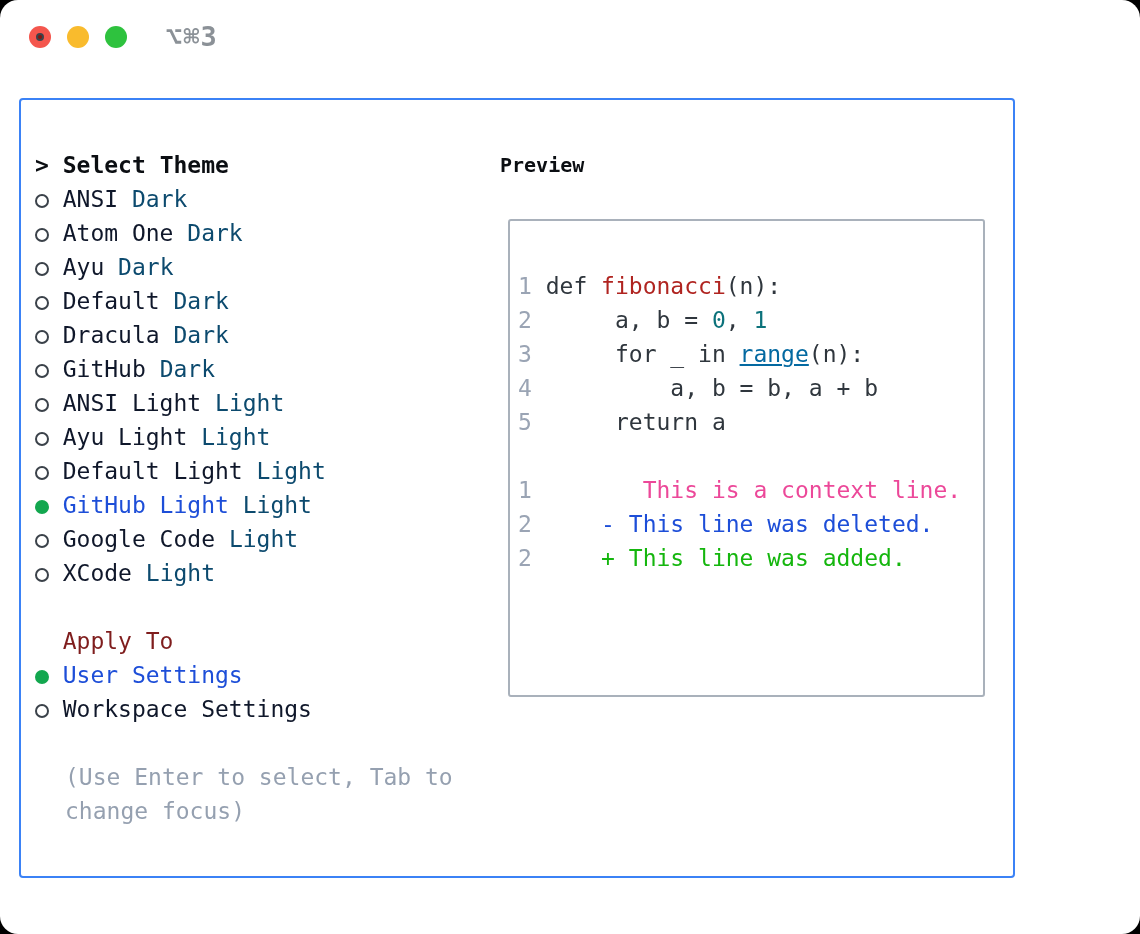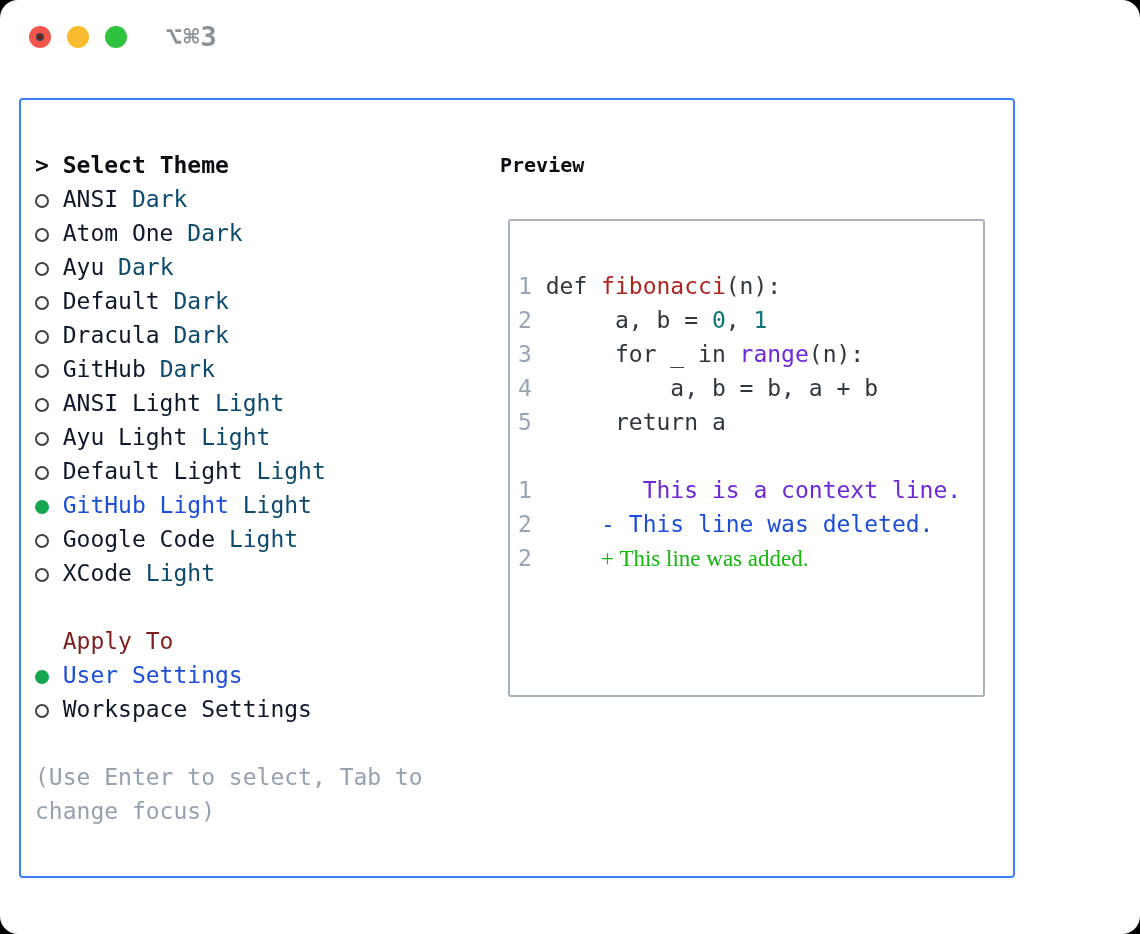--- a/index.html
+++ b/index.html
@@ -35,42 +35,42 @@
   .hdr2{color:#7f1d1d;}
   .bullet{display:inline-block;width:27.7px;}
   .dot{
     display:inline-block;width:14px;height:14px;box-sizing:border-box;
     border:2px solid #3b424a;border-radius:50%;vertical-align:-1px;background:transparent;
   }
   .sel .dot{background:#13a74f;border-color:#13a74f;}
   .t-name{color:#0f172a;}
   .sel .t-name{color:#1d4ed8;}
   .t-var{color:#0c4a6e;}
-  .help{color:#95a0b0;}
+  .help{color:#95a0b0;margin-left:30px;}
   
   .preview-label{
     position:absolute;left:479px;top:48px;height:34px;line-height:34px;
     font-size:20px;font-weight:bold;color:#0b0e12;white-space:pre;
   }
   .pbox{
     position:absolute;left:487px;top:101px;width:477px;height:478px;
     border:2px solid #a9b1bb;border-radius:3px;box-sizing:border-box;background:#fff;margin-top:18px;
   }
   .codeblock{
     position:absolute;left:8px;top:48px;
     font-size:23px;line-height:34px;white-space:pre;
   }
   .ln{color:#9aa4b4;}
   .codec{color:#2f363d;}
   .fn{color:#b02420;}
   .numlit{color:#0c727b;}
-  .call{color:#6d28d9;}
-  .ctx{color:#6d28d9;}
+  .call{color:#0369a1;text-decoration:underline;}
+  .ctx{color:#ec4899;}
   .del{color:#1d4ed8;}
-  .add{color:#15b60e;font-family:Liberation Serif, serif;}
+  .add{color:#15b60e;}
 </style>
 </head>
 <body>
 
 <div class="card">
 
   <span class="tl tl-red">
       <span class="dot"></span>
     </span>
   <span class="tl tl-yellow"></span>

